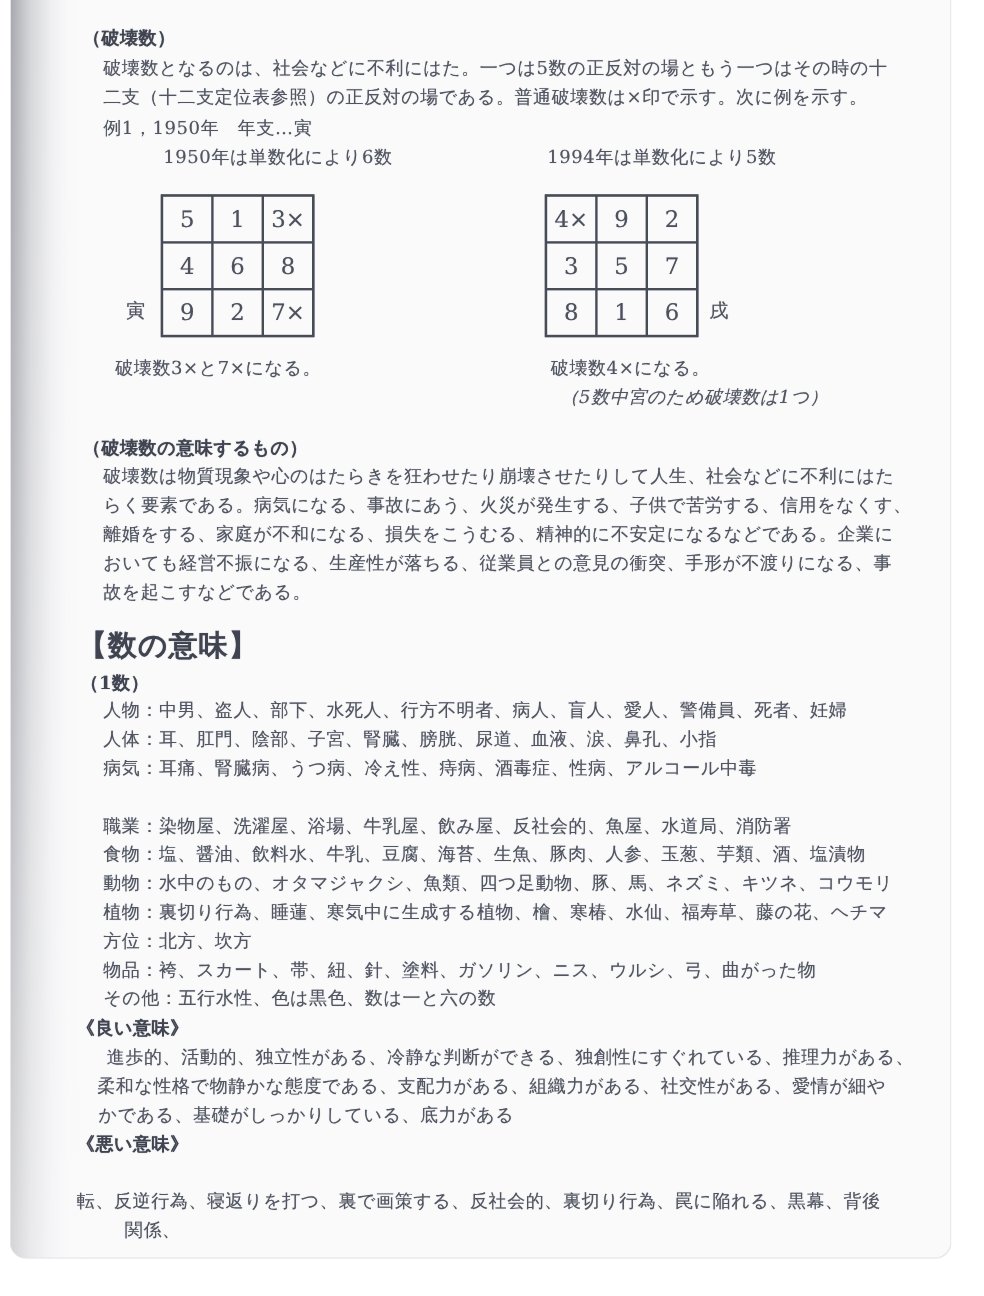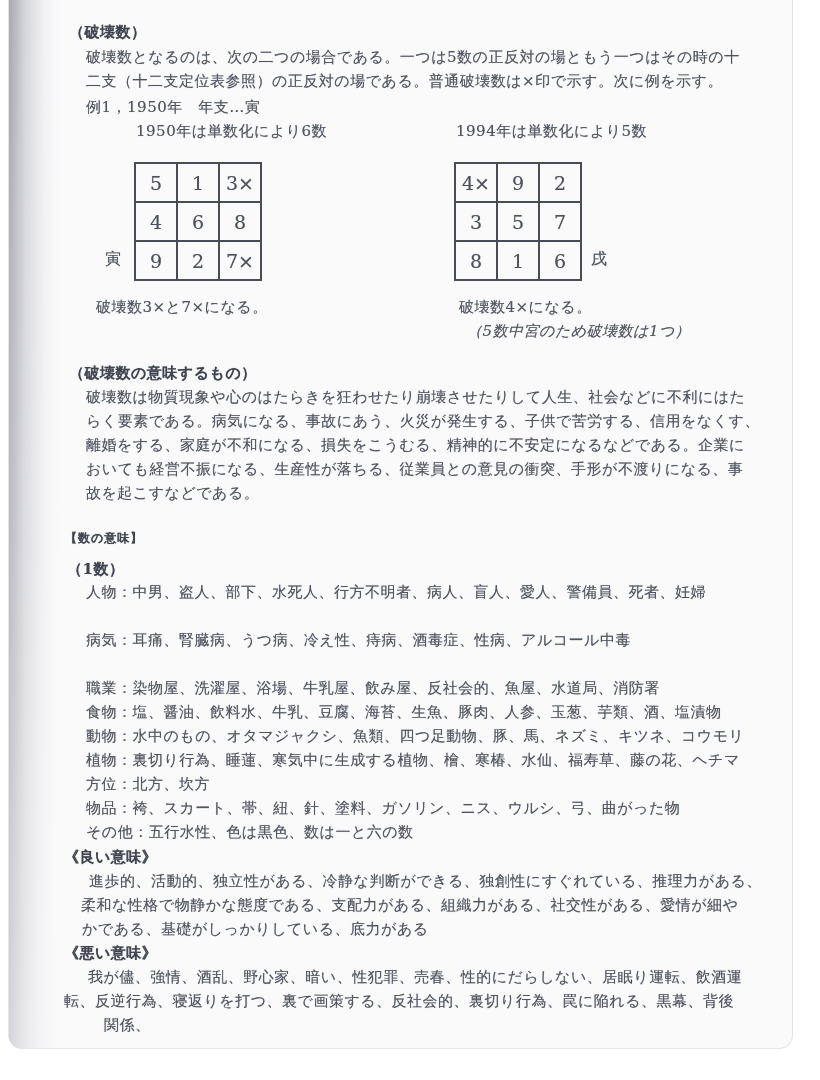--- a/index.html
+++ b/index.html
@@ -31,21 +31,21 @@
     background:linear-gradient(to bottom,
       transparent 0%, rgba(250,250,251,0.25) 55%, rgba(250,250,251,0.55) 100%);
   }
   .tline{
     position:absolute;white-space:nowrap;
     font-size:15px;line-height:22px;letter-spacing:0.5px;
     color:#505561;
     text-shadow:0 0 0.7px rgba(80,85,97,0.55);
   }
   .hd{font-weight:bold;color:#3f4450;text-shadow:0 0 0.8px rgba(63,68,80,0.6);}
-  .big{font-size:12px;letter-spacing:1px;}
+  .big{font-size:24px;letter-spacing:1px;}
   
   .sq{
     position:absolute;display:grid;
     grid-template-columns:repeat(3,40px);grid-auto-rows:37px;
     gap:2px;background:#474c57;border:2px solid #474c57;
   }
   .sq .c{
     background:#fafafb;display:flex;align-items:center;justify-content:center;
     font-size:19px;color:#4c515d;letter-spacing:0;
     text-shadow:0 0 0.7px rgba(76,81,93,0.5);
@@ -53,21 +53,21 @@
   .branch{font-size:16px;}
 </style>
 </head>
 <body>
 
 <div class="photo">
   <div class="spine"></div>
   <div class="spine-fade"></div>
 
   <div class="tline hd" style="left:60px;top:21px;">（破壊数）</div>
-  <div class="tline" style="left:77px;top:46px;">破壊数となるのは、次の二つの場合である。一つは5数の正反対の場ともう一つはその時の十</div>
+  <div class="tline" style="left:77px;top:46px;">破壊数となるのは、社会などに不利にはた。一つは5数の正反対の場ともう一つはその時の十</div>
   <div class="tline" style="left:77px;top:70px;">二支（十二支定位表参照）の正反対の場である。普通破壊数は×印で示す。次に例を示す。</div>
 
   <div class="tline" style="left:77px;top:96px;">例1，1950年　年支…寅</div>
   <div class="tline" style="left:127px;top:120px;">1950年は単数化により6数</div>
   <div class="tline" style="left:447px;top:120px;">1994年は単数化により5数</div>
 
   <div class="sq" style="left:125px;top:162px;">
     <div class="c">5</div>
     <div class="c">1</div>
     <div class="c">3×</div>
@@ -101,31 +101,31 @@
   <div class="tline" style="left:77px;top:386px;">破壊数は物質現象や心のはたらきを狂わせたり崩壊させたりして人生、社会などに不利にはた</div>
   <div class="tline" style="left:77px;top:410px;">らく要素である。病気になる、事故にあう、火災が発生する、子供で苦労する、信用をなくす、</div>
   <div class="tline" style="left:77px;top:434px;">離婚をする、家庭が不和になる、損失をこうむる、精神的に不安定になるなどである。企業に</div>
   <div class="tline" style="left:77px;top:458px;">おいても経営不振になる、生産性が落ちる、従業員との意見の衝突、手形が不渡りになる、事</div>
   <div class="tline" style="left:77px;top:482px;text-align:right;">故を起こすなどである。</div>
 
   <div class="tline hd big" style="left:56px;top:527px;">【数の意味】</div>
   <div class="tline hd" style="left:58px;top:558px;">（1数）</div>
 
   <div class="tline" style="left:77px;top:581px;">人物：中男、盗人、部下、水死人、行方不明者、病人、盲人、愛人、警備員、死者、妊婦</div>
+  <div class="tline" style="left:77px;top:605px;">人体：耳、肛門、陰部、子宮、腎臓、膀胱、尿道、血液、涙、鼻孔、小指</div>
   <div class="tline" style="left:77px;top:629px;">病気：耳痛、腎臓病、うつ病、冷え性、痔病、酒毒症、性病、アルコール中毒</div>
   <div class="tline" style="left:77px;top:677px;">職業：染物屋、洗濯屋、浴場、牛乳屋、飲み屋、反社会的、魚屋、水道局、消防署</div>
   <div class="tline" style="left:77px;top:701px;">食物：塩、醤油、飲料水、牛乳、豆腐、海苔、生魚、豚肉、人参、玉葱、芋類、酒、塩漬物</div>
   <div class="tline" style="left:77px;top:725px;">動物：水中のもの、オタマジャクシ、魚類、四つ足動物、豚、馬、ネズミ、キツネ、コウモリ</div>
   <div class="tline" style="left:77px;top:749px;">植物：裏切り行為、睡蓮、寒気中に生成する植物、檜、寒椿、水仙、福寿草、藤の花、ヘチマ</div>
   <div class="tline" style="left:77px;top:773px;">方位：北方、坎方</div>
   <div class="tline" style="left:77px;top:797px;">物品：袴、スカート、帯、紐、針、塗料、ガソリン、ニス、ウルシ、弓、曲がった物</div>
   <div class="tline" style="left:77px;top:821px;">その他：五行水性、色は黒色、数は一と六の数</div>
 
   <div class="tline hd" style="left:55px;top:846px;">《良い意味》</div>
   <div class="tline" style="left:80px;top:870px;">進歩的、活動的、独立性がある、冷静な判断ができる、独創性にすぐれている、推理力がある、</div>
   <div class="tline" style="left:72px;top:894px;">柔和な性格で物静かな態度である、支配力がある、組織力がある、社交性がある、愛情が細や</div>
   <div class="tline" style="left:73px;top:918px;">かである、基礎がしっかりしている、底力がある</div>
 
   <div class="tline hd" style="left:55px;top:942px;">《悪い意味》</div>
-  <div class="tline" style="left:79px;top:966px;">我が儘、強情、酒乱、野心家、暗い、性犯罪、売春、性的にだらしない、居眠り運転、飲酒運</div>
   <div class="tline" style="left:55px;top:990px;">転、反逆行為、寝返りを打つ、裏で画策する、反社会的、裏切り行為、罠に陥れる、黒幕、背後</div>
   <div class="tline" style="left:56px;top:1014px;padding-left:39px;">関係、</div>
 </div>
 
 </body></html>

